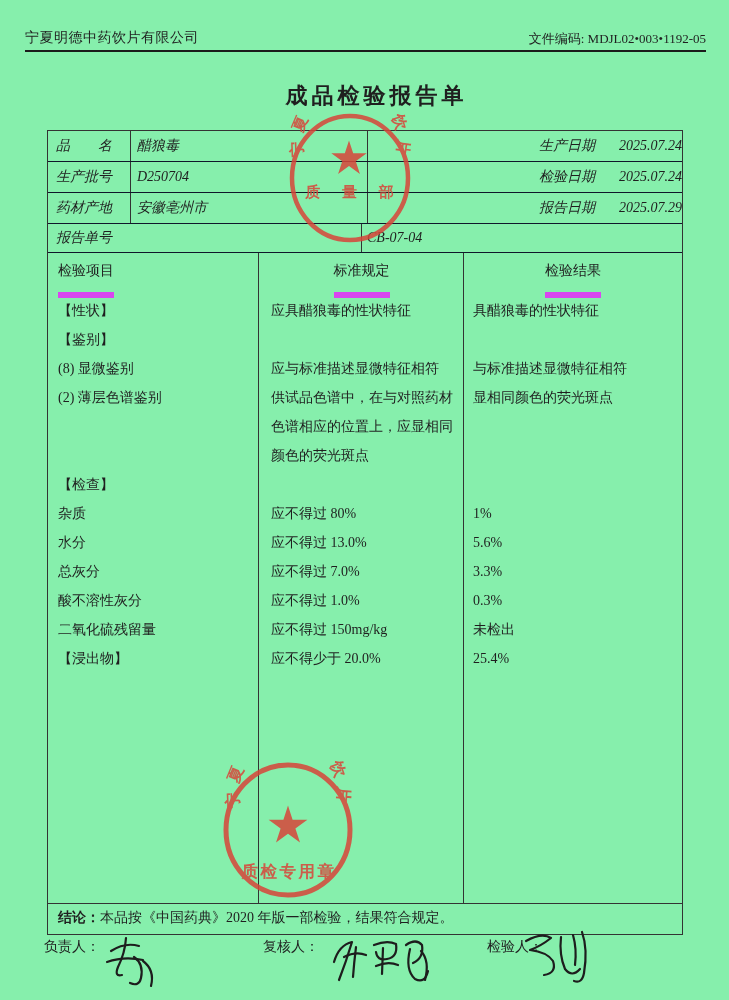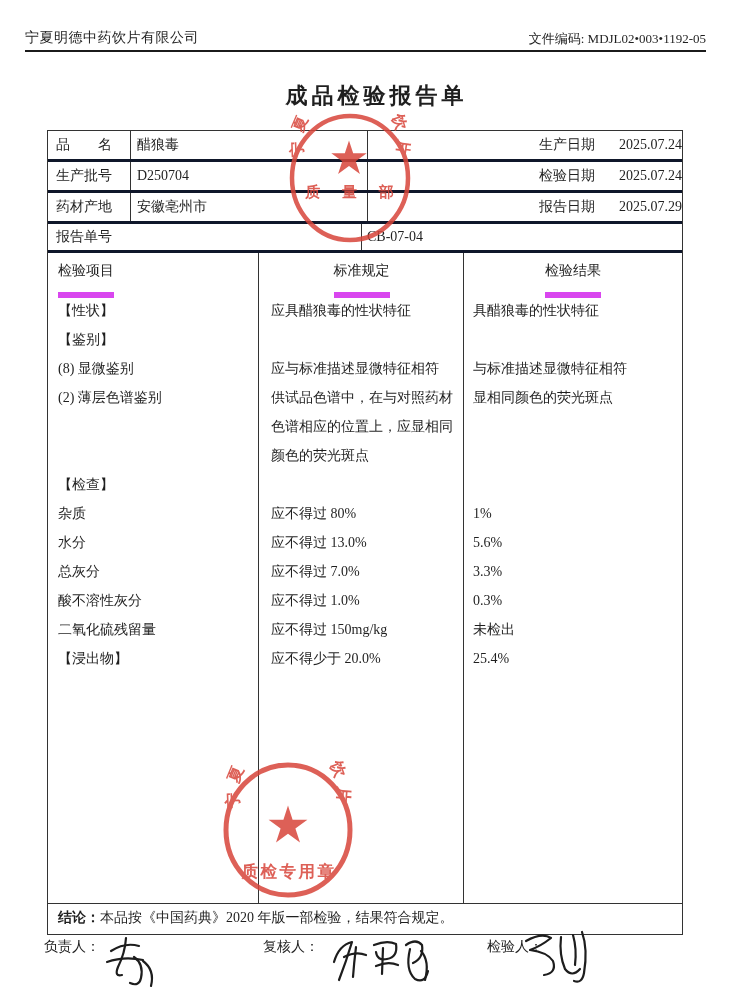--- a/index.html
+++ b/index.html
@@ -1,29 +1,29 @@
 <!DOCTYPE html>
 <html><head>
 <meta charset="utf-8">
 <style>
   html,body{margin:0;padding:0;background:#e8e8e8;}
   #page{
-    width:729px;height:1000px;position:relative;background:#ffffff;
+    width:729px;height:1000px;position:relative;background:#86efac;
     font-family:"Liberation Serif","DejaVu Serif",serif;color:#1f1f1f;
     overflow:hidden;margin:0 auto;
   }
   .company{position:absolute;left:25px;top:29px;font-size:14px;letter-spacing:.5px;}
   .doccode{position:absolute;right:23px;top:30px;font-size:13px;}
   .headrule{position:absolute;left:25px;top:50px;width:681px;height:2px;background:#1b1b1b;}
   .title{position:absolute;left:12px;top:81px;width:100%;text-align:center;
          font-size:22px;font-weight:bold;letter-spacing:4px;}
 
   .tbl{position:absolute;left:47px;top:130px;width:636px;height:805px;
        border:1.5px solid #333;box-sizing:border-box;font-size:14px;}
-  .info-row{display:flex;border-bottom:3px solid #0f172a;height:31px;box-sizing:border-box;}
+  .info-row{display:flex;border-bottom:1px solid #0f172a;height:31px;box-sizing:border-box;font-style:italic;}
   .c-label{width:74px;border-right:1px solid #333;padding-left:8px;display:flex;align-items:center;}
   .c-value{width:230px;border-right:1px solid #333;padding-left:6px;display:flex;align-items:center;}
   .c-right{flex:1;display:flex;align-items:center;padding-left:14px;justify-content:flex-end;}
   .c-right .lbl{width:80px;}
   .c-span{width:305px;border-right:1px solid #333;padding-left:8px;display:flex;align-items:center;}
   .c-rep{flex:1;display:flex;align-items:center;padding-left:5px;}
 
   .section-b{position:relative;height:651px;border-bottom:1px solid #333;box-sizing:border-box;}
   .vline{position:absolute;top:0;bottom:0;width:1px;background:#333;}
   .v1{left:210px;} .v2{left:415px;}

